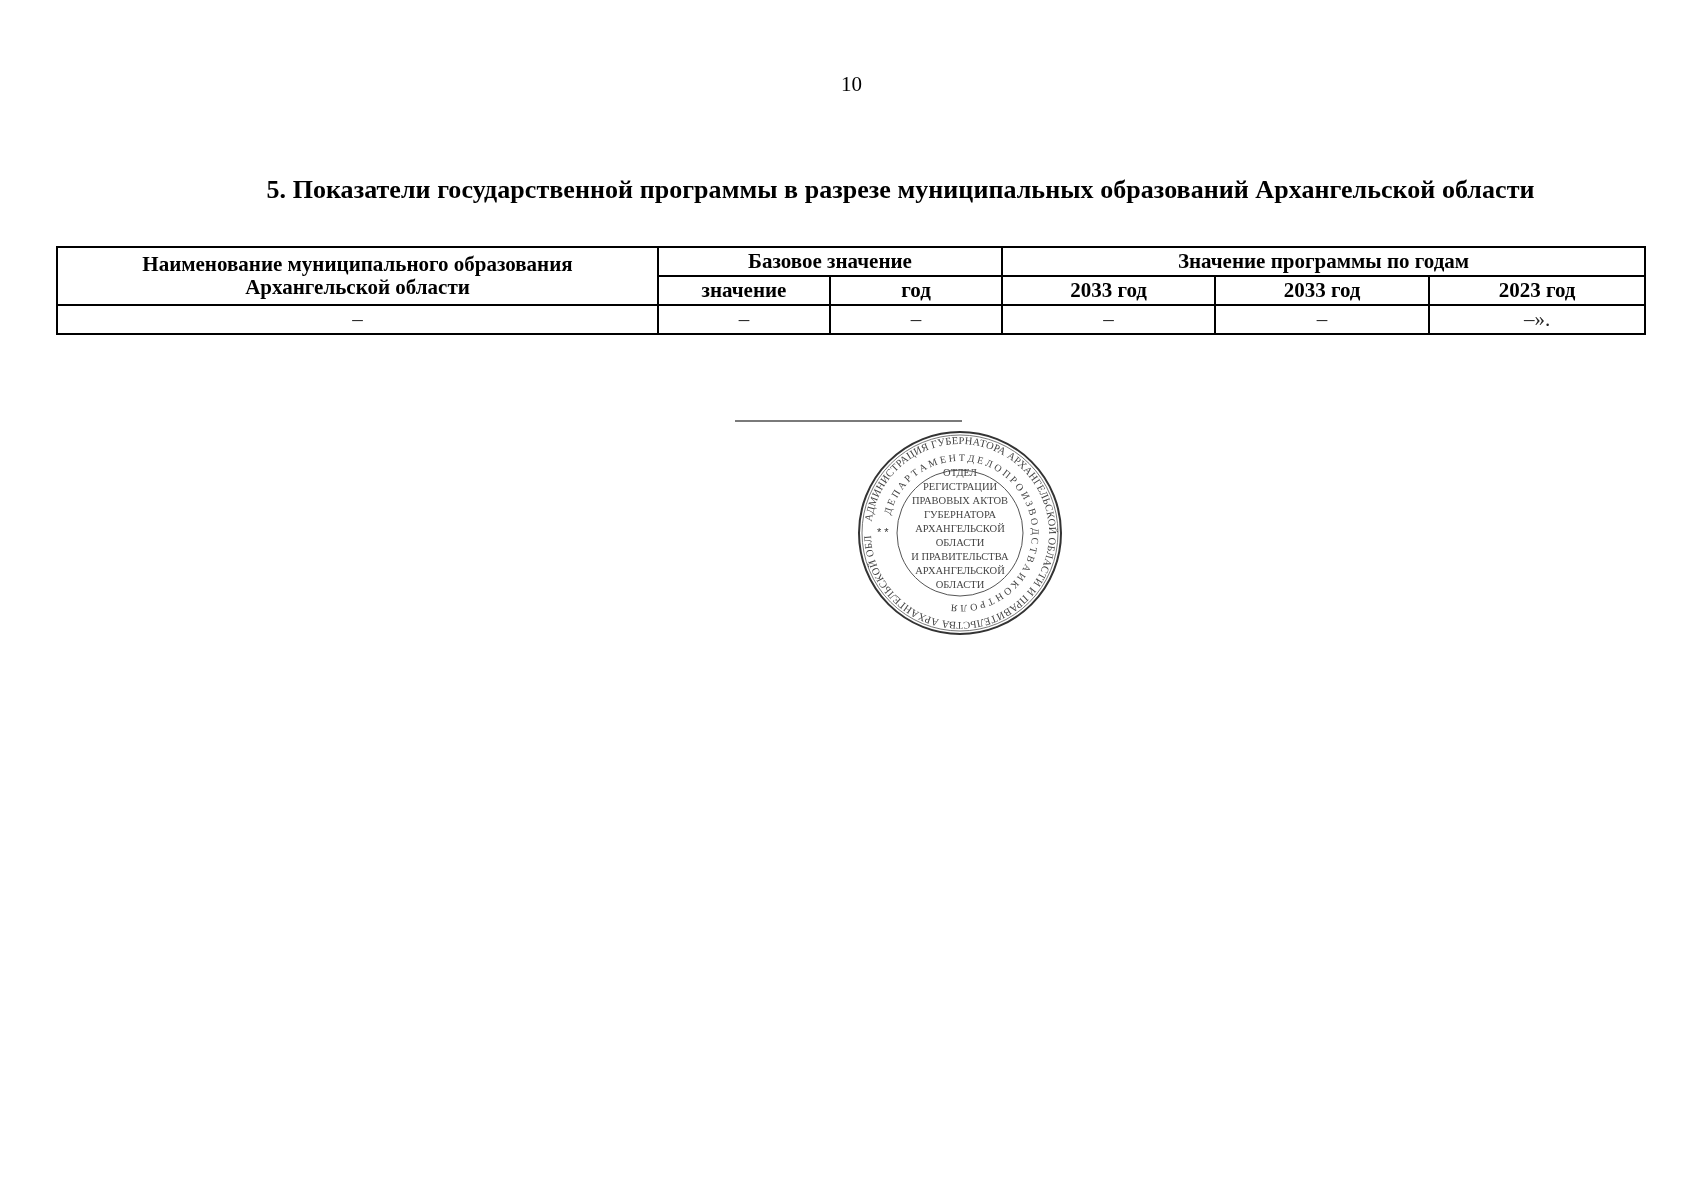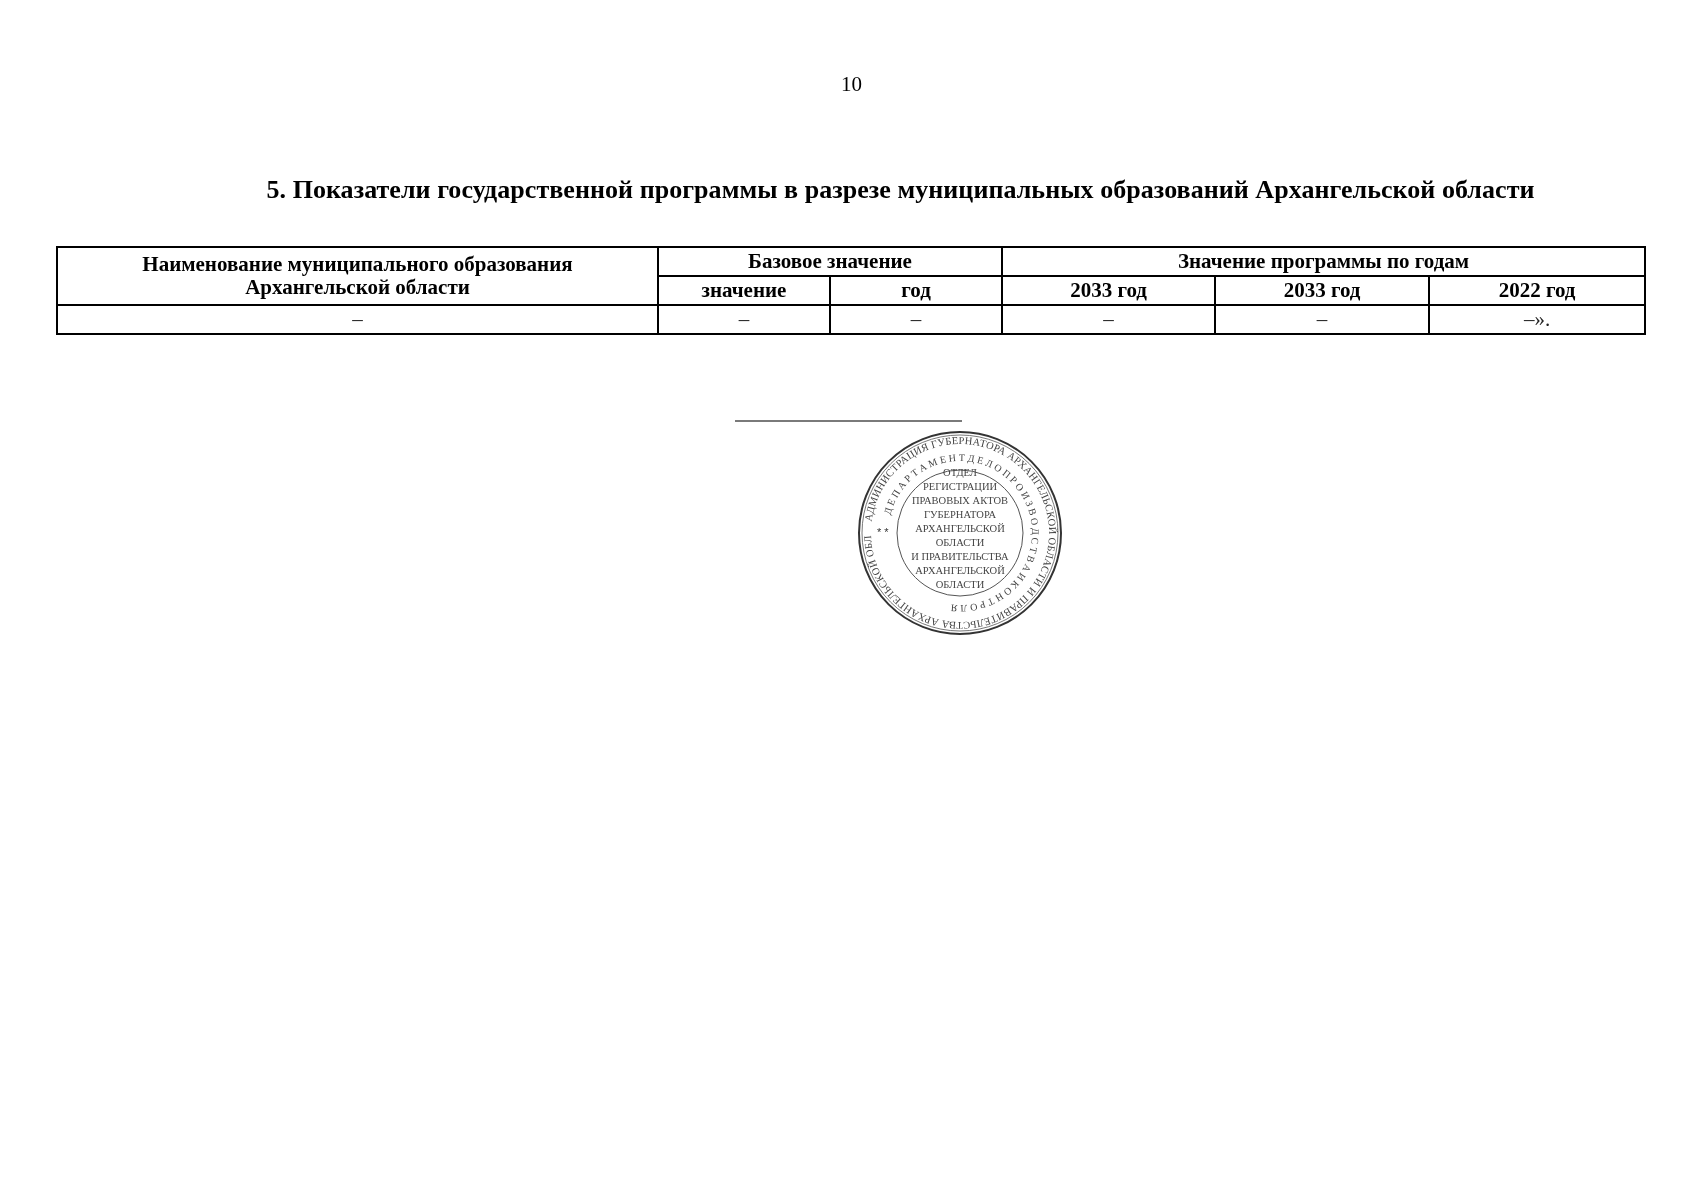--- a/index.html
+++ b/index.html
@@ -109,21 +109,21 @@
       <tr class="hdr1">
     <th rowspan="2">Наименование муниципального образования Архангельской области</th>
     <th colspan="2">Базовое значение</th>
     <th colspan="3">Значение программы по годам</th>
   </tr>
   <tr class="hdr2">
     <th>значение</th>
     <th>год</th>
     <th>2033 год</th>
     <th>2033 год</th>
-    <th>2022 год</th>
+    <th>2023 год</th>
   </tr>
   <tr>
     <td class="dash">–</td>
     <td class="dash">–</td>
     <td class="dash">–</td>
     <td class="dash">–</td>
     <td class="dash">–</td>
     <td class="cell-last">–».</td>
   </tr>
 </tbody>

